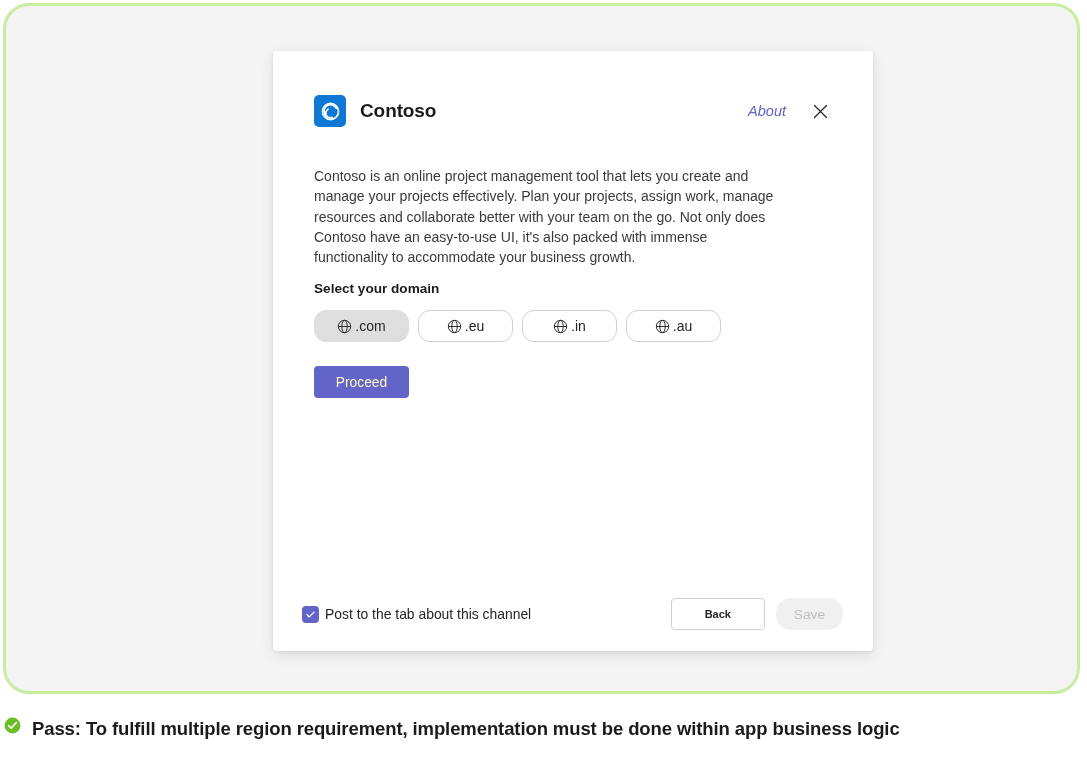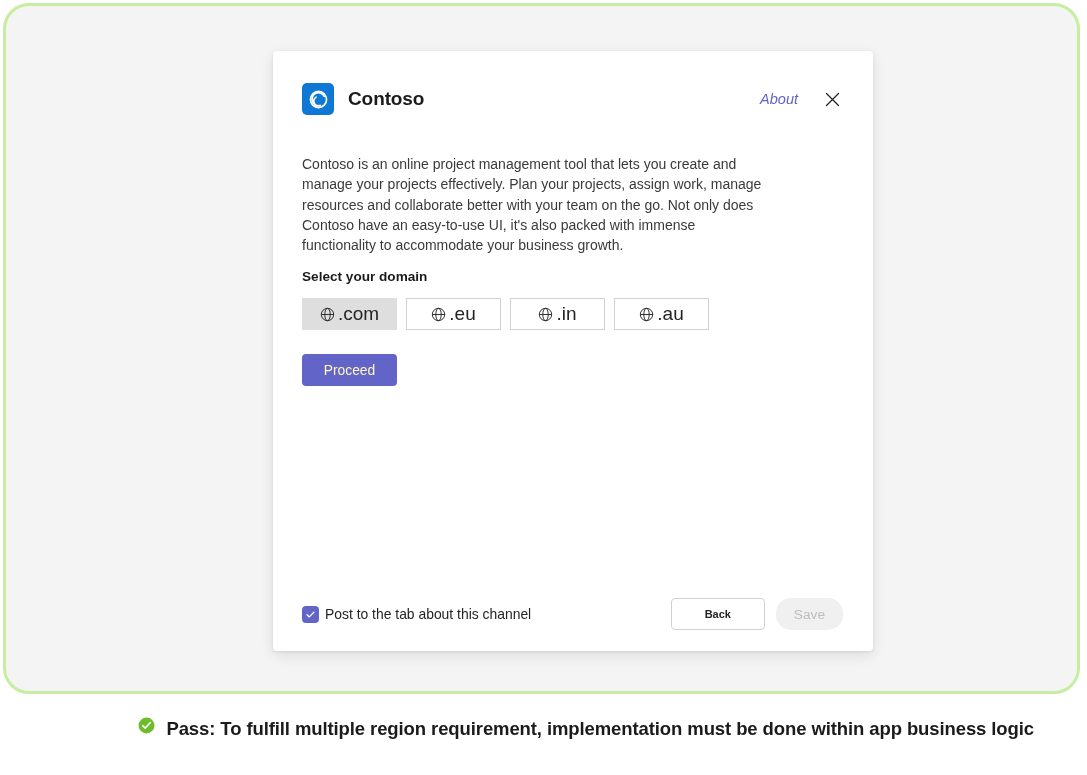--- a/index.html
+++ b/index.html
@@ -33,21 +33,21 @@
   .dialog-card {
     position: absolute;
     left: 267px;
     top: 45px;
     width: 600px;
     height: 600px;
     box-sizing: border-box;
     background: #ffffff;
     border-radius: 4px;
     box-shadow: 0 4px 14px rgba(0,0,0,0.10), 0 1px 3px rgba(0,0,0,0.08);
-    padding: 0;
+    padding: 12px;
   }
 
   
   .card-header {
     display: flex;
     align-items: center;
     padding: 27px 30px 0 29px;
     height: 42px;
   }
   .brand-logo {
@@ -112,25 +112,25 @@
   }
   .domain-btn {
     height: 32px;
     box-sizing: border-box;
     display: inline-flex;
     align-items: center;
     justify-content: center;
     gap: 3px;
     padding: 0 15px;
     min-width: 95px;
-    font-size: 19px;
+    font-size: 14px;
     color: #242424;
     background: #ffffff;
     border: 1px solid #d1d1d1;
-    border-radius: 0;
+    border-radius: 12px;
     cursor: pointer;
     white-space: nowrap;
   }
   .domain-btn.selected {
     background: #dedede;
     border-color: #dedede;
   }
   .domain-btn .glyph {
     display: inline-flex;
     align-items: center;
@@ -215,21 +215,20 @@
   }
 
   
   .caption {
     position: absolute;
     left: 4px;
     top: 713px;
     width: 1030px;
     display: flex;
     align-items: flex-start;
-    justify-content: flex-end;
   }
   .caption-icon {
     width: 17px;
     height: 17px;
     flex: 0 0 auto;
     margin-top: 4px;
   }
   .caption-text {
     margin-left: 11px;
     font-size: 18.5px;

